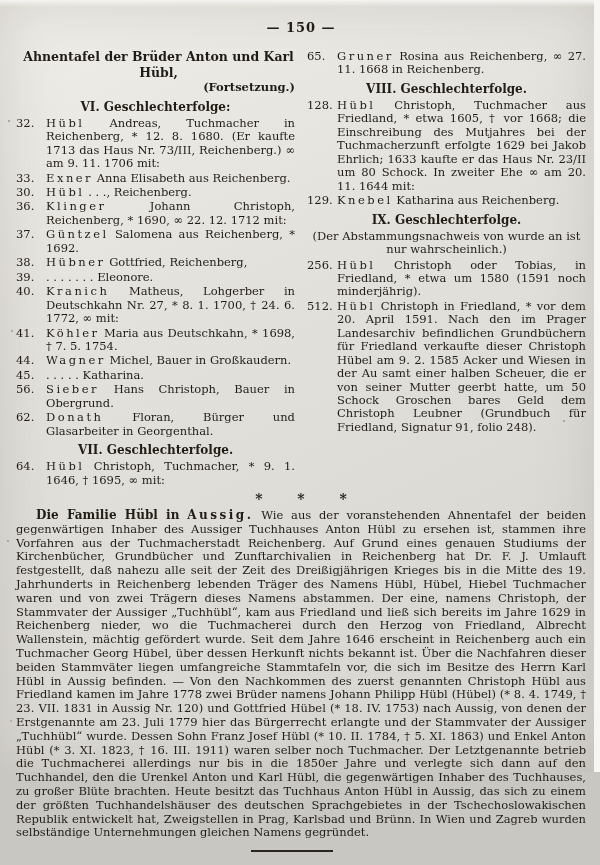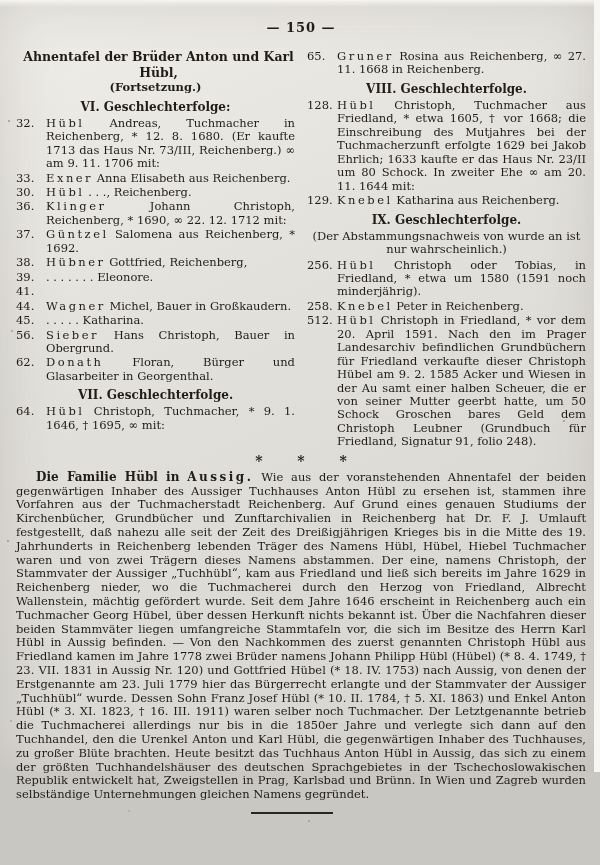--- a/index.html
+++ b/index.html
@@ -19,21 +19,21 @@
   .edge-top{position:absolute;top:0;left:0;width:100%;height:7px;background:linear-gradient(#f5f4f1,rgba(245,244,241,0));}
   .speckles{position:absolute;top:120px;left:8px;width:2px;height:2px;border-radius:50%;background:#9a968e;
     box-shadow:3px 210px 0 #a29e96, -1px 420px 0 #9a968e, 2px 600px 0 #a8a49c, 560px 40px 0 #a8a49c,
     555px 300px 0 #9a968e, 300px 700px 0 #a29e96, 120px 690px 0 #b0aca4, 480px 580px 0 #aaa69e;}
   .pagenum{
     text-align:center;font-size:13px;font-weight:bold;letter-spacing:1px;margin-bottom:14px;
   }
   .cols{display:flex;gap:12px;}
   .col{width:283px;font-size:11.5px;line-height:1.17;text-align:justify;}
   .tbl-title{text-align:center;font-weight:bold;font-size:12.5px;line-height:1.25;margin:0 0 1px 6px;}
-  .tbl-sub{text-align:center;font-weight:bold;font-size:11.5px;margin:0 0 4px 0;}
+  .tbl-sub{text-align:right;font-weight:bold;font-size:11.5px;margin:0 0 4px 0;}
   .sec{); text-align:center;font-weight:bold;font-size:12px;margin:5px 0 3px 0;}
   .entry{display:flex;margin:1px 0;}
   .num{flex:0 0 30px;text-align:left;white-space:nowrap;}
   .etext{flex:1;}
   .sp{letter-spacing:2.5px;}
   .note{text-align:center;font-size:11.5px;margin:1px 0 2px 0;}
   .stars{text-align:center;font-size:14px;font-weight:bold;word-spacing:30px;margin:4px 0 2px 0;line-height:1;}
   .family{font-size:11.5px;line-height:1.2;text-align:justify;text-indent:20px;margin-top:2px;}
   .family b{font-size:12px;}
   .endrule{width:82px;height:2px;background:#2a261f;margin:10px auto 0 auto;transform:translateX(-9px);}
@@ -75,21 +75,26 @@
         </div>
         <div class="entry">
           <span class="num">38.</span>
           <span class="etext"><span class="sp">Hübner</span> Gottfried, Reichenberg,</span>
         </div>
         <div class="entry">
           <span class="num">39.</span>
           <span class="etext">. . . . . . . Eleonore.</span>
         </div>
         <div class="entry">
+          <span class="num">40.</span>
+          <span class="etext"><span class="sp">Kranich</span> Matheus, Lohgerber in Deutschkahn Nr. 27, * 8. 1. 1700, † 24. 6. 1772, ∞ mit:</span>
+        </div>
+        <div class="entry">
           <span class="num">41.</span>
+          <span class="etext"><span class="sp">Köhler</span> Maria aus Deutschkahn, * 1698, † 7. 5. 1754.</span>
         </div>
         <div class="entry">
           <span class="num">44.</span>
           <span class="etext"><span class="sp">Wagner</span> Michel, Bauer in Großkaudern.</span>
         </div>
         <div class="entry">
           <span class="num">45.</span>
           <span class="etext">. . . . . Katharina.</span>
         </div>
         <div class="entry">
@@ -120,24 +125,20 @@
           <span class="num">129.</span>
           <span class="etext"><span class="sp">Knebel</span> Katharina aus Reichenberg.</span>
         </div>
         <div class="sec">IX. Geschlechterfolge.</div>
         <div class="note">(Der Abstammungsnachweis von wurde an ist nur wahrscheinlich.)</div>
         <div class="entry">
           <span class="num">256.</span>
           <span class="etext"><span class="sp">Hübl</span> Christoph oder Tobias, in Friedland, * etwa um 1580 (1591 noch minderjährig).</span>
         </div>
         <div class="entry">
-          <span class="num">258.</span>
-          <span class="etext"><span class="sp">Knebel</span> Peter in Reichenberg.</span>
-        </div>
-        <div class="entry">
           <span class="num">512.</span>
           <span class="etext"><span class="sp">Hübl</span> Christoph in Friedland, * vor dem 20. April 1591. Nach den im Prager Landesarchiv befindlichen Grundbüchern für Friedland verkaufte dieser Christoph Hübel am 9. 2. 1585 Acker und Wiesen in der Au samt einer halben Scheuer, die er von seiner Mutter geerbt hatte, um 50 Schock Groschen bares Geld dem Christoph Leubner (Grundbuch für Friedland, Signatur 91, folio 248).</span>
         </div>
       </div>
   </div>
 
   <div class="stars">* * *</div>
 
   <div class="family">
     <b>Die Familie Hübl in</b>

